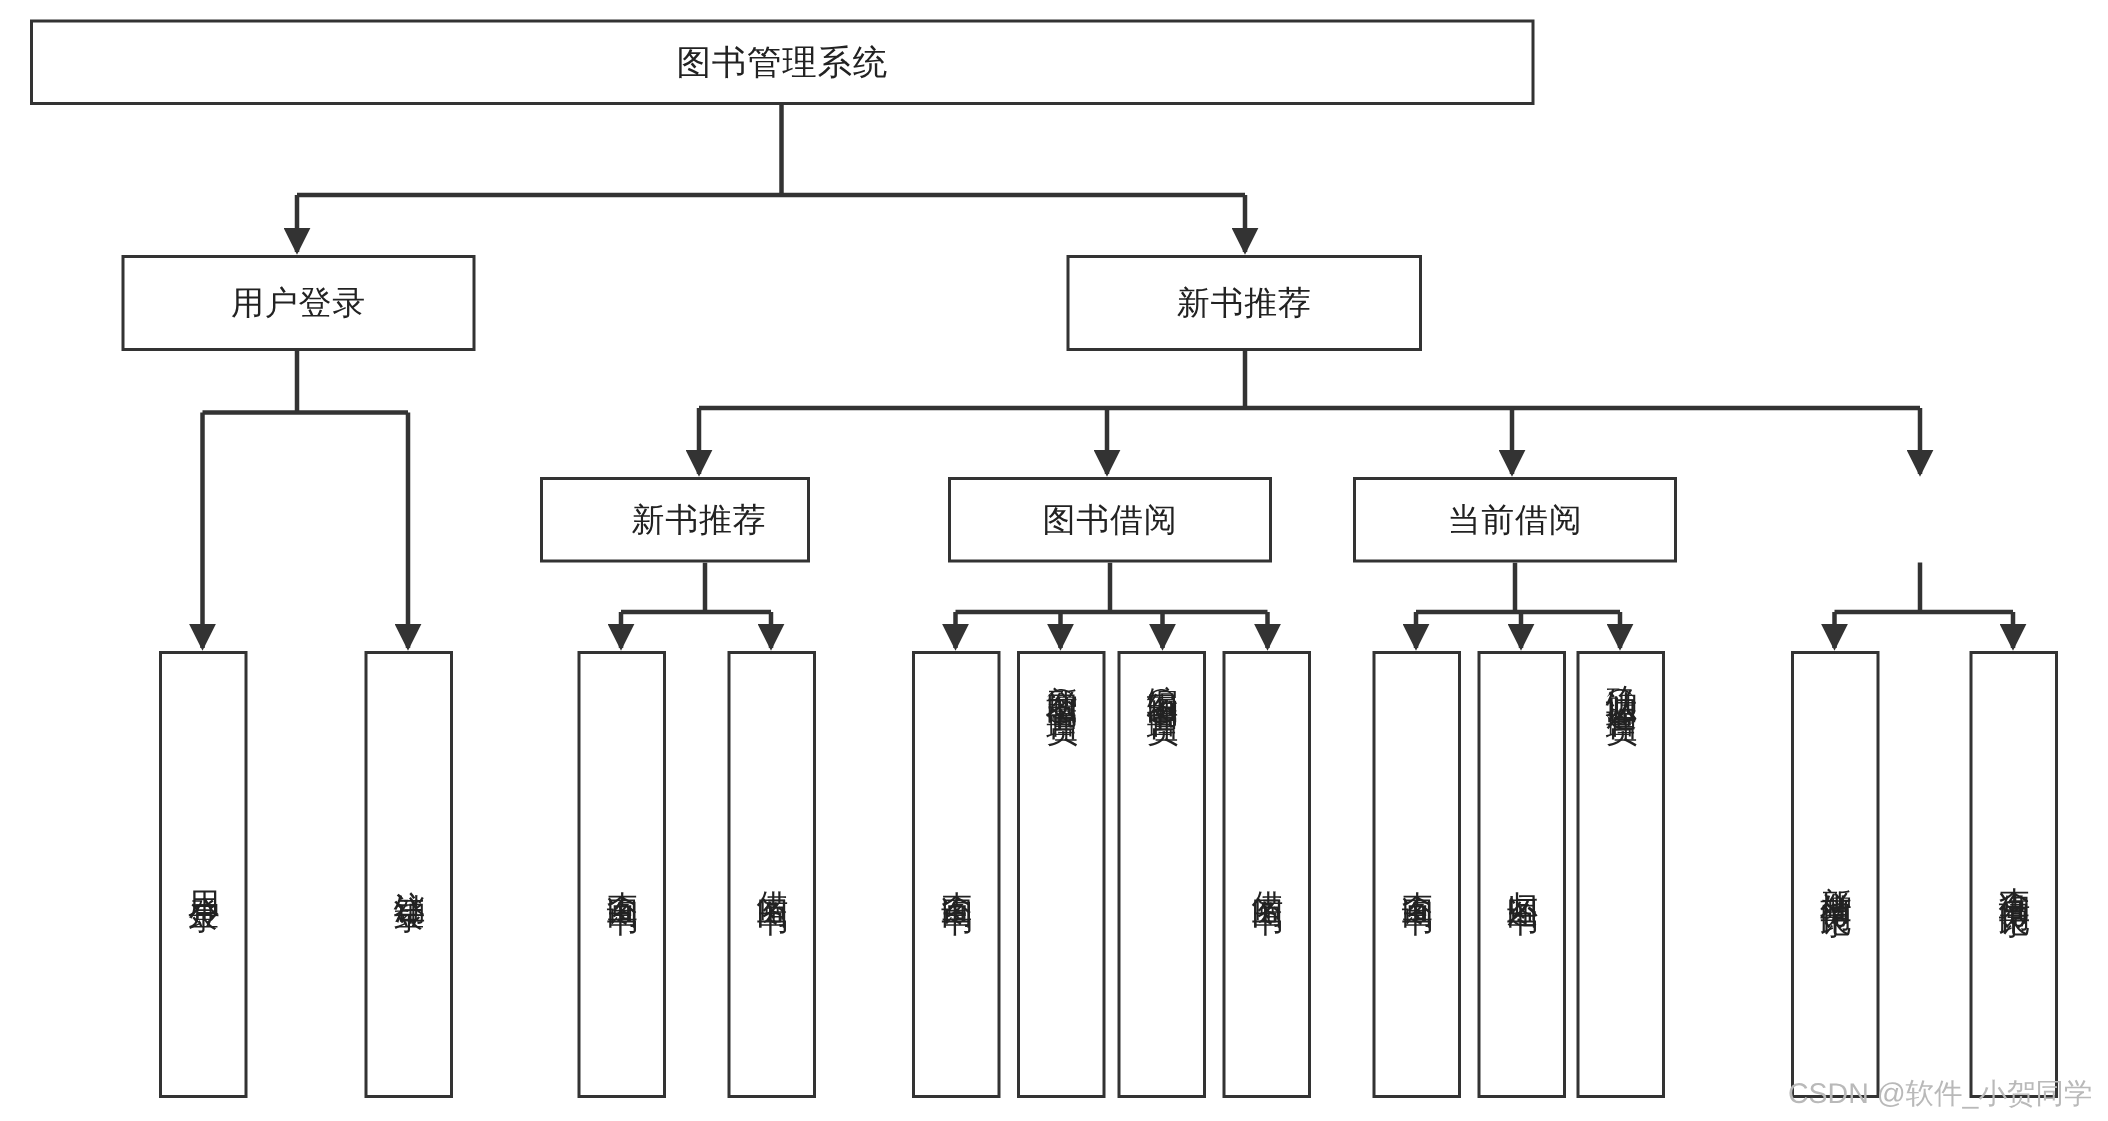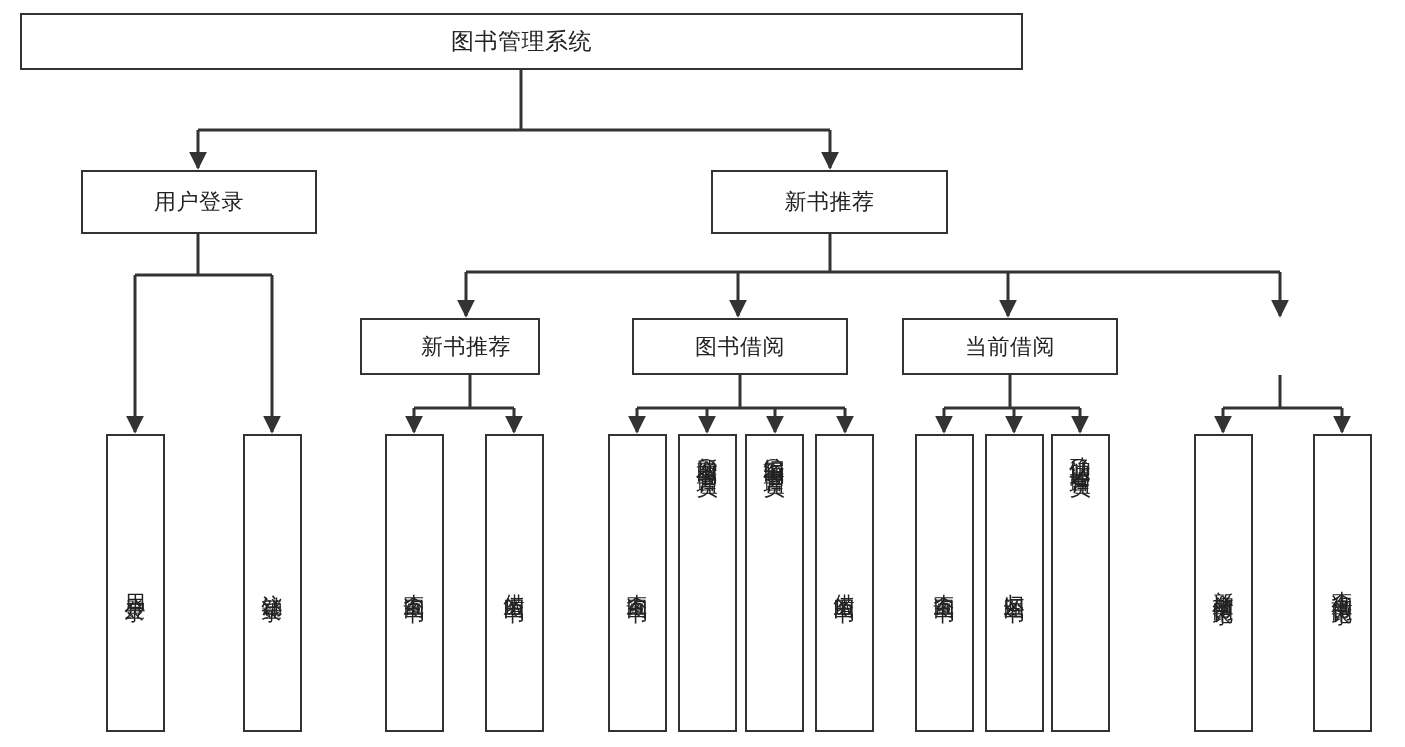--- a/index.html
+++ b/index.html
@@ -196,14 +196,15 @@
     <span class="label">确认归还（管理员）</span>
   </div>
 
   <div class="node vert mid-text" style="left:1194px; top:434px; width:59px; height:298px;">
     <span class="label">新增借阅记录</span>
   </div>
   <div class="node vert mid-text" style="left:1313px; top:434px; width:59px; height:298px;">
     <span class="label">查询借阅记录</span>
   </div>
 
+  <div class="watermark" style="left:1192px; top:716px;">CSDN @软件_小贺同学</div>
 
 </div>
 
 </body></html>

